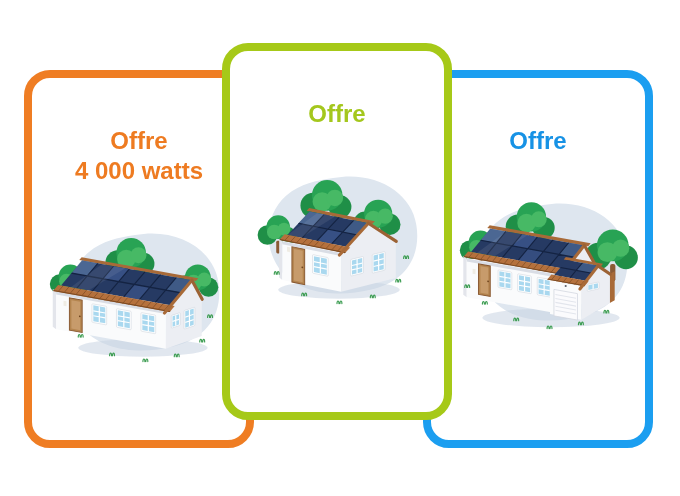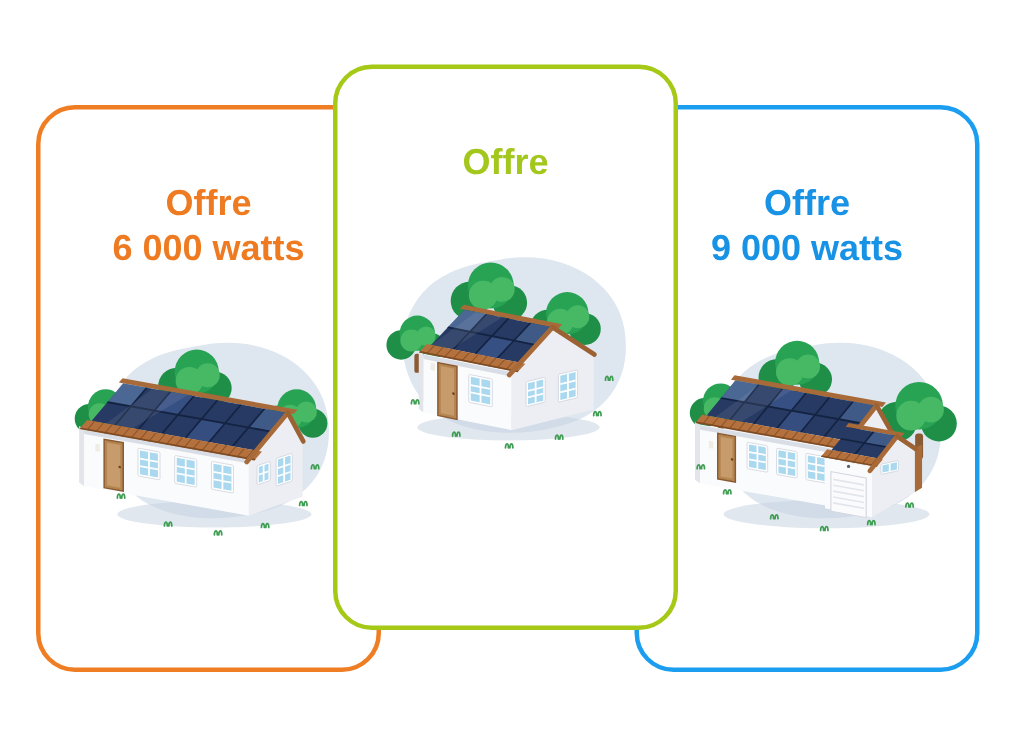--- a/index.html
+++ b/index.html
@@ -2,21 +2,21 @@
 <html><head>
 <meta charset="utf-8">
 <style>
   html,body{margin:0;padding:0;}
   body{
     width:680px;height:496px;position:relative;background:#ffffff;
     font-family:"Liberation Sans","DejaVu Sans",sans-serif;
     overflow:hidden;
   }
   .card{
-    position:absolute;background:#ffffff;border:3px solid #8b5cf6;border-radius:26px;
+    position:absolute;background:#ffffff;border:8px solid #8b5cf6;border-radius:26px;
     box-sizing:border-box;display:flex;flex-direction:column;align-items:center;
   }
   #card-6000{left:24px;top:70px;width:230px;height:378px;z-index:1;}
   #card-3000{left:222px;top:43px;width:230px;height:377px;z-index:2;}
   #card-9000{left:423px;top:70px;width:230px;height:378px;z-index:1;}
   .card-title{
     margin-top:48px;text-align:center;font-weight:bold;font-size:24px;line-height:30px;
     letter-spacing:0;
   }
   .house{width:196px;height:180px;margin-top:14px;}
@@ -29,21 +29,21 @@
   .trim{stroke:#a86a38;stroke-width:3.2;fill:none;stroke-linecap:round;}
   .trim2{stroke:#9c6234;stroke-width:3.2;fill:none;stroke-linecap:round;}
   .grass{stroke:#3f9e54;stroke-width:1.2;fill:none;stroke-linecap:round;}
 </style>
 </head>
 <body style="background: rgb(255, 255, 255);">
 
 <div class="card" id="card-6000" style="border-color: rgb(239, 125, 35);">
   <div class="card-title" style="color: rgb(238, 123, 33);">
     <div>Offre</div>
-    <div>6 000 watts</div>
+    <div>4 000 watts</div>
   </div>
   <svg class="house" viewBox="0 0 200 180">
 
     <path d="M96,34 C138,26 176,48 181,82 C186,114 170,140 134,148 C102,156 62,152 44,130 C24,106 26,72 48,52 C64,39 78,37 96,34 Z" fill="#dee6ef"></path>
     <ellipse cx="104" cy="149" rx="66" ry="9" fill="#c9d4e2" opacity="0.55"></ellipse>
 
     <g transform="translate(30,84)">
       <rect x="-2" y="6" width="4" height="13" rx="1.5" fill="#8a5a35"></rect>
       <circle cx="-11" cy="0" r="10" fill="#1f8f47"></circle>
         <circle cx="10" cy="1" r="9" fill="#1f8f47"></circle>
@@ -219,21 +219,20 @@
       <path class="grass" transform="translate(134,156)" d="M0,0 C0,-3.5 2,-3.5 2,0 M3,0 C3,-3.5 5,-3.5 5,0"></path>
       <path class="grass" transform="translate(160,140)" d="M0,0 C0,-3.5 2,-3.5 2,0 M3,0 C3,-3.5 5,-3.5 5,0"></path>
       <path class="grass" transform="translate(168,116)" d="M0,0 C0,-3.5 2,-3.5 2,0 M3,0 C3,-3.5 5,-3.5 5,0"></path>
     </g>
   </svg>
 </div>
 
 <div class="card" id="card-9000" style="border-color: rgb(27, 158, 240);">
   <div class="card-title" style="color: rgb(23, 146, 229);">
     <div>Offre</div>
-    <div>9 000 watts</div>
   </div>
   <svg class="house" viewBox="0 0 200 180">
     <path transform="translate(-4,0)" d="M96,34 C138,26 176,48 181,82 C186,114 170,140 134,148 C102,156 62,152 44,130 C24,106 26,72 48,52 C64,39 78,37 96,34 Z" fill="#dee6ef"></path>
     <ellipse cx="100" cy="149" rx="70" ry="9.5" fill="#c9d4e2" opacity="0.55"></ellipse>
     <g transform="translate(28,80)">
       <rect x="-2" y="6" width="4" height="13" rx="1.5" fill="#8a5a35"></rect>
       <circle cx="-11" cy="0" r="10" fill="#1f8f47"></circle>
         <circle cx="10" cy="1" r="9" fill="#1f8f47"></circle>
       <circle cx="0" cy="-8" r="12" fill="#28a354"></circle>
         <circle cx="-4" cy="-3" r="7.5" fill="#47b965"></circle>

